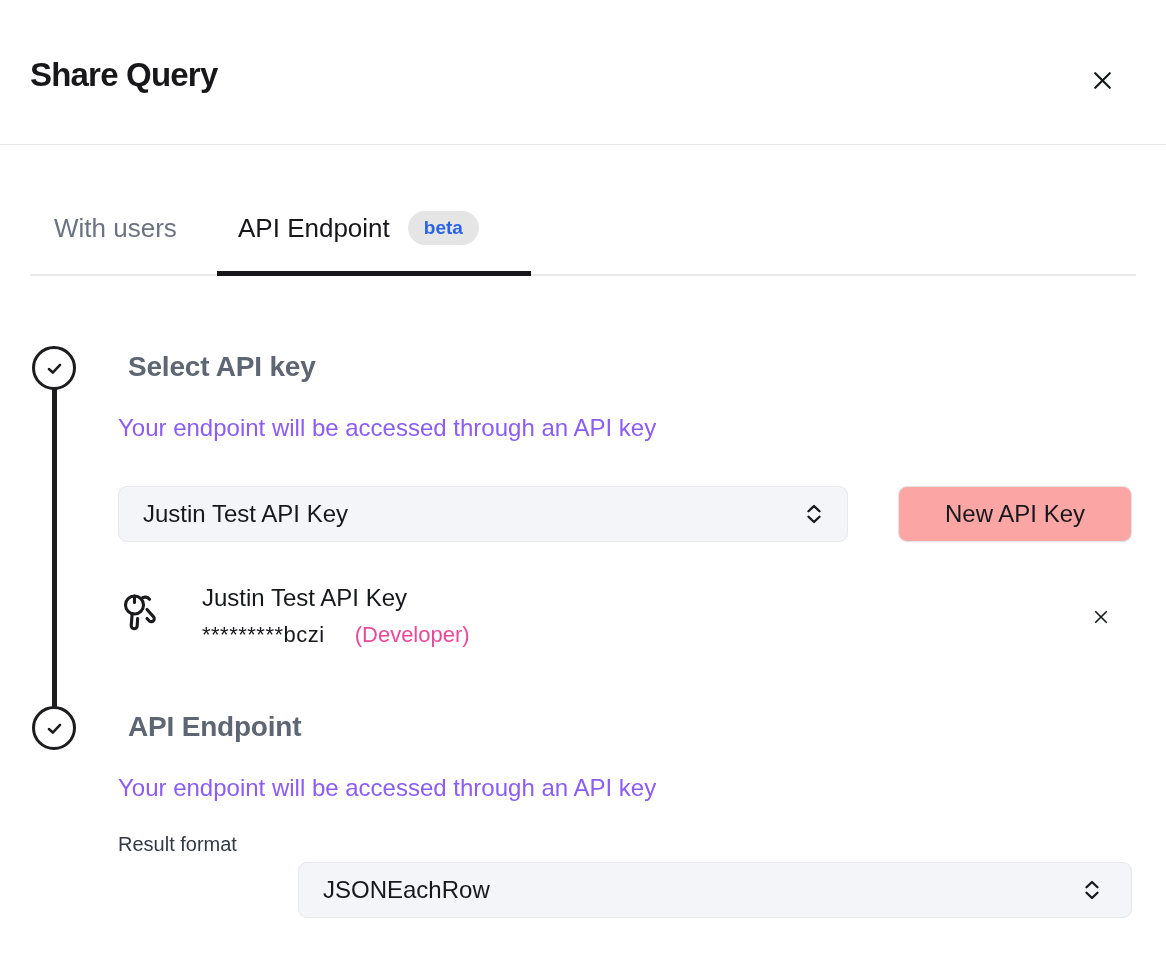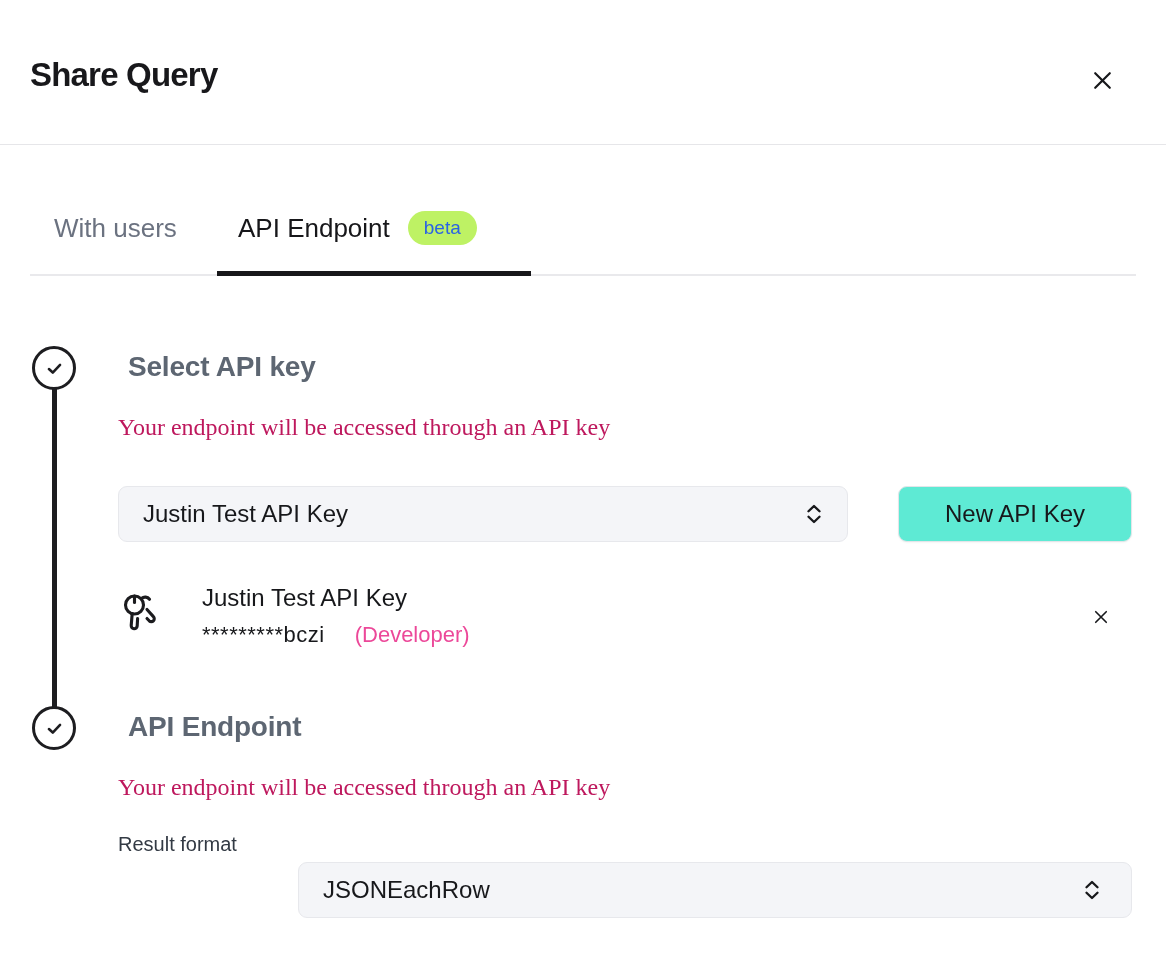--- a/index.html
+++ b/index.html
@@ -15,57 +15,57 @@
     border:none; cursor:pointer; }
   .header-divider { position:absolute; left:0; top:144px; width:1166px; height:1px;
     background:#e6e6e9; }
 
   
   .tab { position:absolute; top:206px; height:44px; display:flex; align-items:center;
     font-size:26px; cursor:pointer; background:none; border:none;
     font-family:"Liberation Sans", sans-serif; }
   .tab-inactive { left:54px; color:#6b7280; }
   .tab-active { left:238px; color:#17171a; gap:18px; }
-  .beta-badge { font-size:19px; font-weight:400; color:#2a63e4; background:#bef264;
+  .beta-badge { font-size:19px; font-weight:700; color:#2a63e4; background:#e5e5e5;
     padding:7px 16px 8px; border-radius:999px; line-height:1; }
   .tab-underline { position:absolute; left:217px; top:271px; width:314px; height:4.5px;
     background:#17171a; z-index:2; }
   .tabs-divider { position:absolute; left:30px; top:274px; width:1106px; height:1.5px;
     background:#e9e9ec; }
 
   
   .step-rail { position:absolute; left:51.5px; top:368px; width:5px; height:360px;
     background:#1d1d20; z-index:1; }
   .step-circle { position:absolute; left:32px; width:44px; height:44px;
     border:3.5px solid #1d1d20; border-radius:50%; background:#ffffff; z-index:2;
     display:flex; align-items:center; justify-content:center; }
   .step-circle-1 { top:346px; }
   .step-circle-2 { top:706px; }
 
   
   .step-heading { position:absolute; left:110px; font-size:28px; font-weight:700;
     color:#5d6672; letter-spacing:-0.2px;margin-left:18px; }
   .step-heading-1 { top:351px; }
   .step-heading-2 { top:711px; }
-  .step-subtitle { position:absolute; left:118px; font-size:24px; color:#be185d;font-family:Liberation Serif, serif; }
+  .step-subtitle { position:absolute; left:118px; font-size:24px; color:#8b5cf6; }
   .step-subtitle-1 { top:414px; }
   .step-subtitle-2 { top:774px; }
 
   
   .select-box { position:absolute; height:56px; background:#f4f5f8;
     border:1px solid #e7e8ec; border-radius:9px; display:flex; align-items:center;
     cursor:pointer; }
   .select-key { left:118px; top:486px; width:730px; }
   .select-format { left:298px; top:862px; width:834px;gap:35px; }
   .select-value { font-size:24px; color:#17181b; padding-left:24px; flex:1;
     white-space:nowrap; overflow:hidden; }
   .select-chevron { margin-right:22px; display:flex; align-items:center; }
 
   .new-key-btn { position:absolute; left:898px; top:486px; width:234px; height:56px;
-    background:#5eead4; border:1px solid #e3e5e9; border-radius:9px; font-size:24px;
+    background:#fca5a5; border:1px solid #e3e5e9; border-radius:9px; font-size:24px;
     color:#17181b; font-family:"Liberation Sans", sans-serif; cursor:pointer;
     box-shadow:0 1px 2px rgba(0,0,0,0.04); }
 
   
   .key-icon-wrap { position:absolute; left:120px; top:588px; width:44px; height:48px; }
   .key-name { position:absolute; left:202px; top:584px; font-size:24px; color:#17181b; }
   .key-line2 { position:absolute; left:202px; top:622px; font-size:22px;
     display:flex; align-items:baseline; gap:30px; }
   .key-masked { color:#17181b; letter-spacing:0.5px; }
   .key-role { color:#ec4899; }

